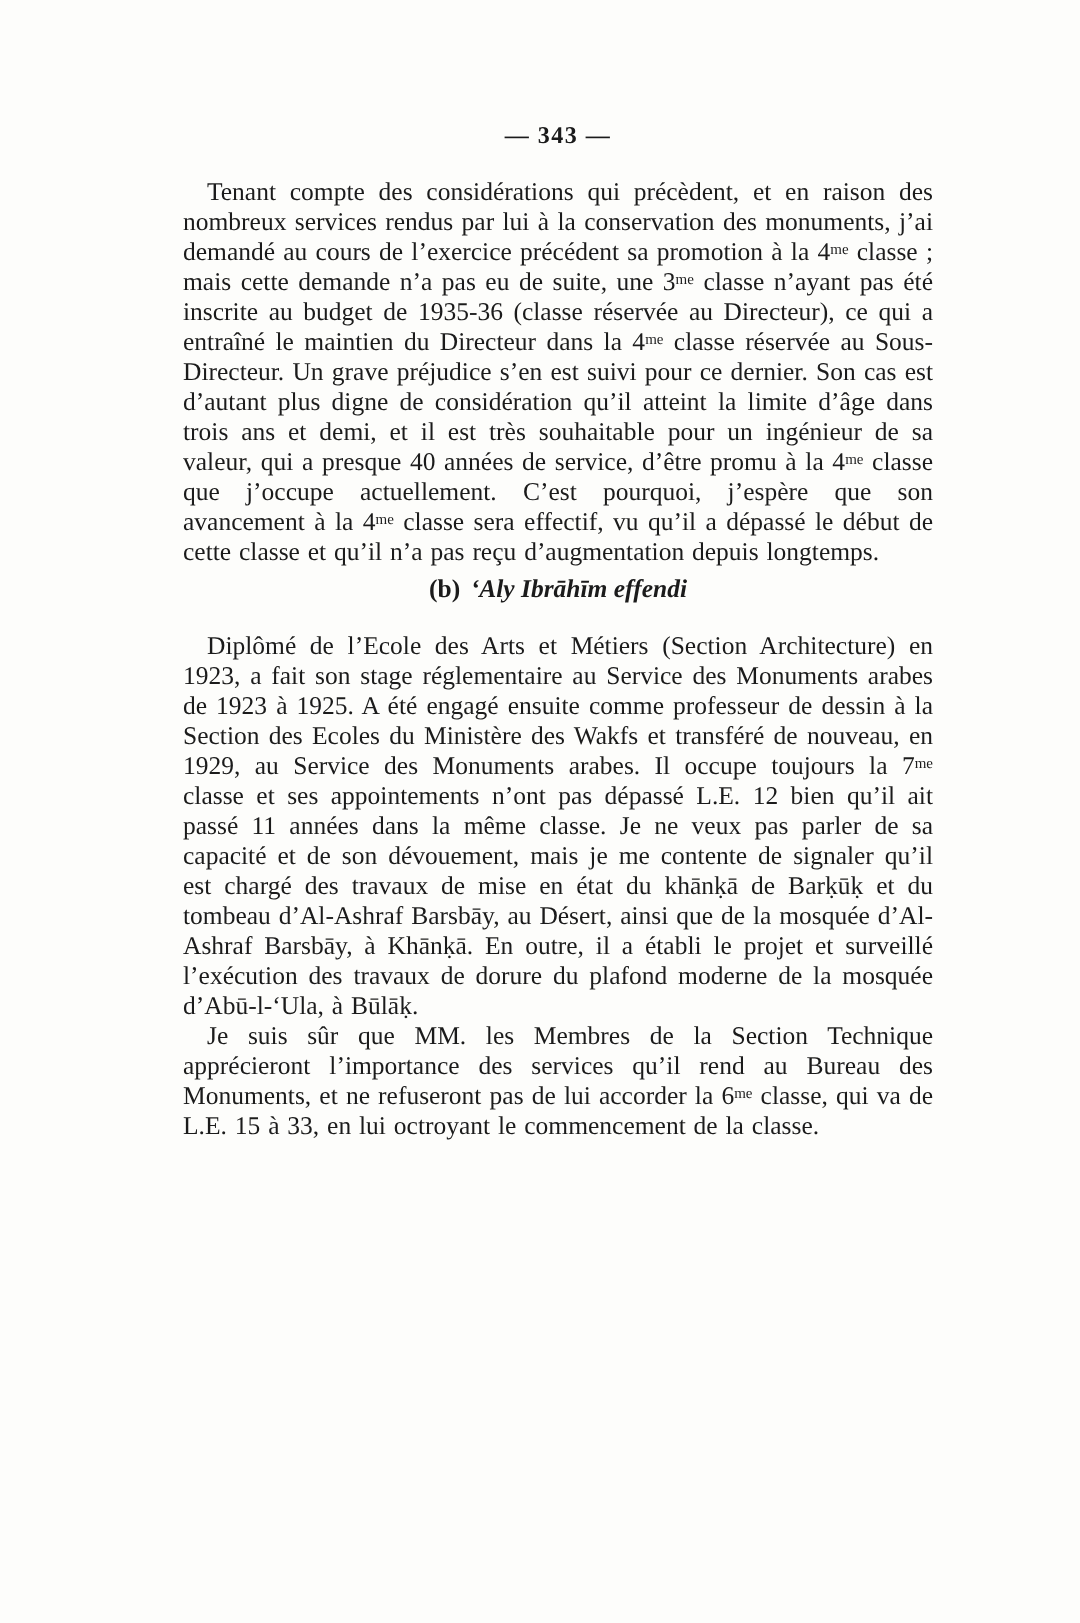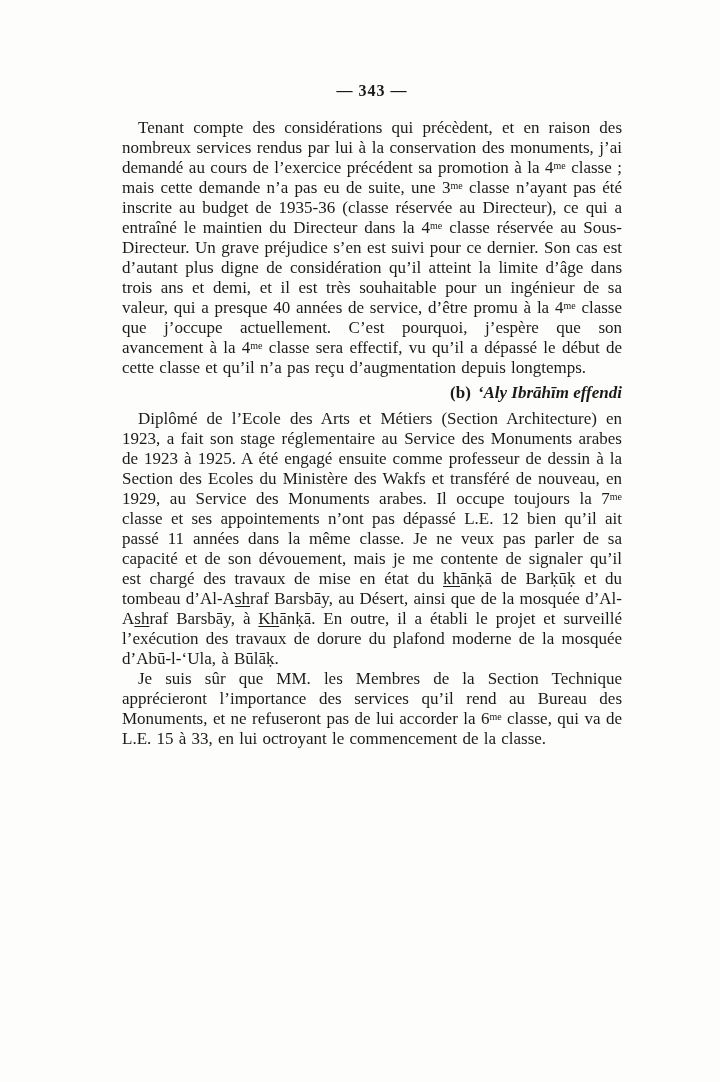--- a/index.html
+++ b/index.html
@@ -32,43 +32,42 @@
     line-height: 20px;
     text-align: justify;
     text-indent: 16px;
     word-spacing: 1px;
     hyphens: auto;
   }
   .para.noindent {
     text-indent: 0;
   }
   .section-heading {
-    margin: 5px 0 6px 0;
+    margin: 5px 0 18px 0;
     font-size: 17px;
     line-height: 20px;
-    text-align: right;
+    text-align: center;
     font-weight: bold;
   }
   .section-heading .hlabel {
     font-style: normal;
     margin-right: 7px;
   }
   .section-heading .hname {
     font-style: italic;
   }
   sup {
     font-size: 10px;
     line-height: 0;
     vertical-align: baseline;
     position: relative;
     top: -0.45em;
     letter-spacing: 0;
   }
   .u {
-    text-decoration: underline;
     text-underline-offset: 2px;
   }
 </style>
 </head>
 <body>
 
 <div class="page">
 
   <div class="page-number">— 343 —</div>
 

